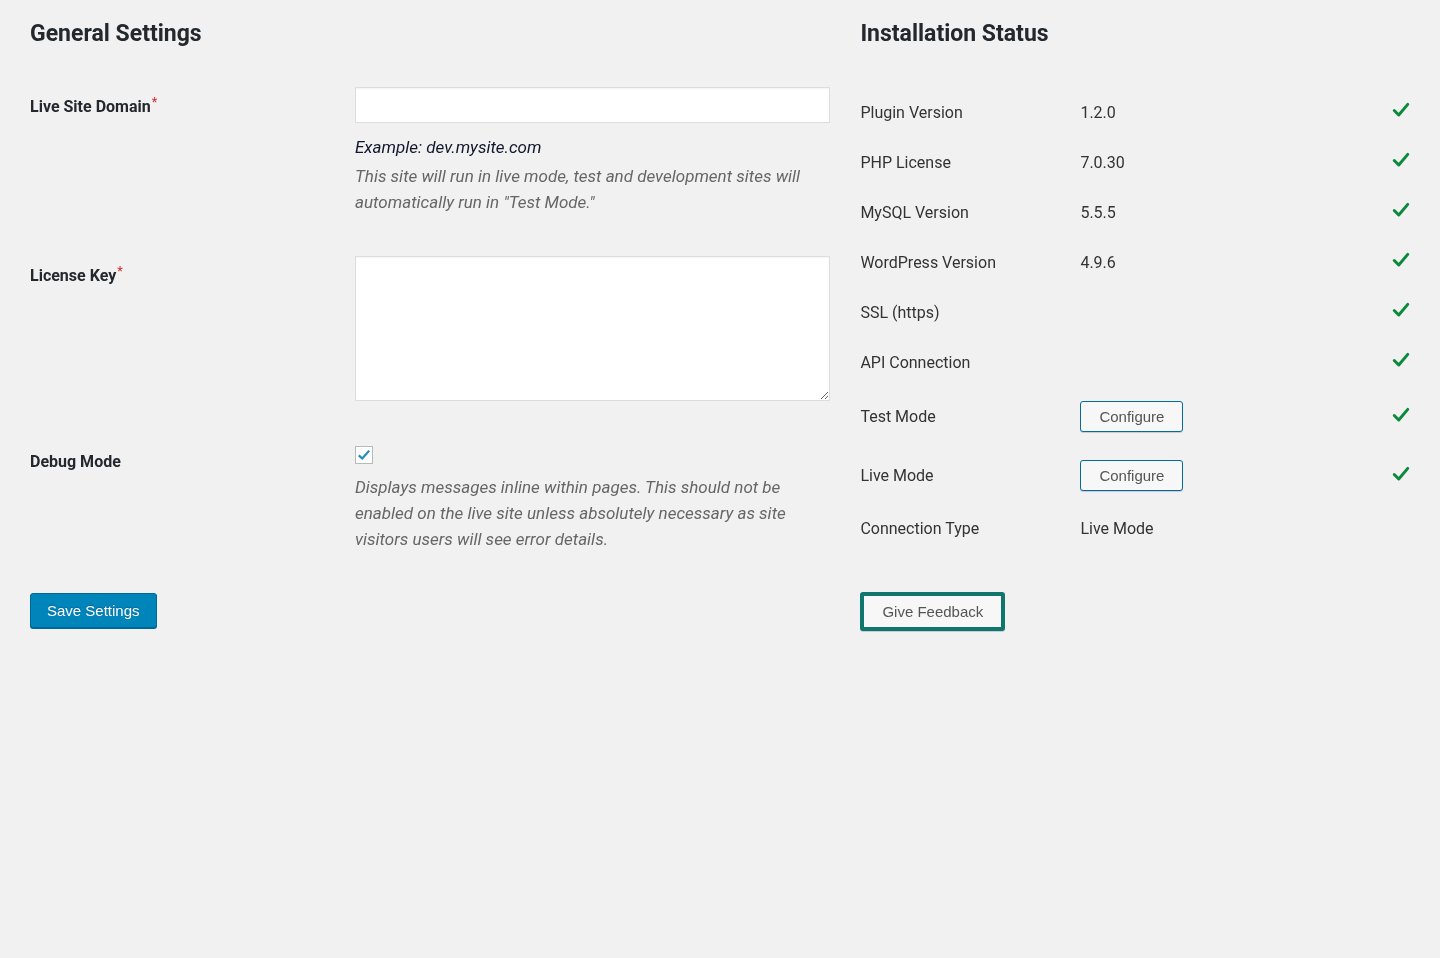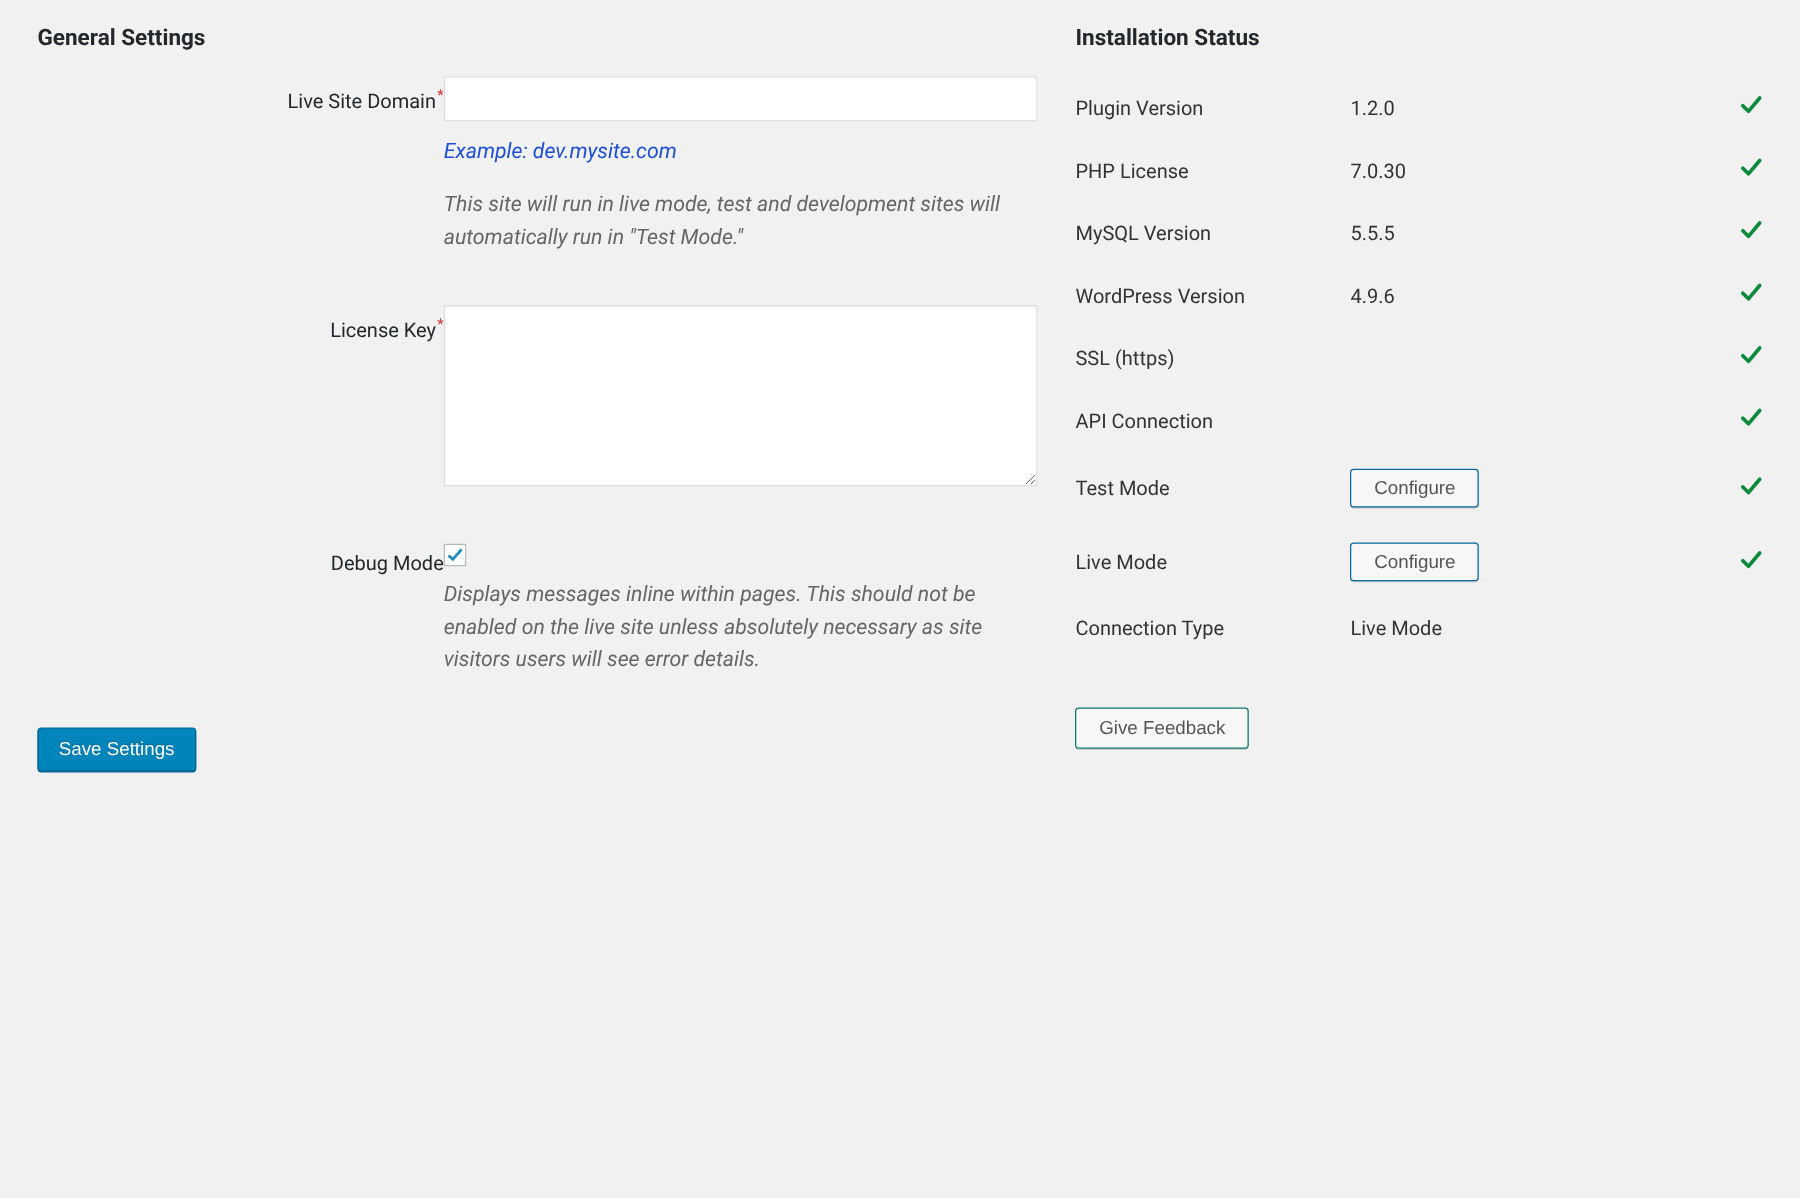--- a/index.html
+++ b/index.html
@@ -15,37 +15,36 @@
       gap: 30px;
       max-width: 1380px;
     }
     .left {
       flex: 0 0 58%;
     }
     .right {
       flex: 1;
     }
     h2 {
-      font-size: 18px;
+      font-size: 23px;
       font-weight: 700;
       color: #23282d;
-      margin-bottom: 20px;
+      margin-bottom: 40px;
     }
     .form-row {
       display: flex;
       margin-bottom: 40px;
       align-items: flex-start;
     }
     .form-label {
       flex: 0 0 325px;
       font-size: 16px;
-      font-weight: 400;
+      font-weight: 700;
       color: #23282d;
       padding-top: 8px;
-      text-align: right;
     }
     .form-label .req {
       color: #d63638;
       font-size: 12px;
       vertical-align: super;
       margin-left: 1px;
     }
     .form-field {
       flex: 1;
     }
@@ -65,24 +64,24 @@
       height: 145px;
       border: 1px solid #ddd;
       background: #fff;
       padding: 6px 8px;
       font-size: 14px;
       resize: both;
       box-shadow: inset 0 1px 2px rgba(0,0,0,0.05);
     }
     .help-example {
       font-style: italic;
-      color: #1d4ed8;
+      color: #0f172a;
       font-size: 17px;
       margin-top: 14px;
-      margin-bottom: 20px;
+      margin-bottom: 6px;
     }
     .help-text {
       font-style: italic;
       color: #666;
       font-size: 17px;
       line-height: 1.55;
       max-width: 490px;
     }
     .checkbox-input {
       width: 18px;
@@ -140,21 +139,21 @@
       border: 1px solid #0369a1;
       color: #555;
       font-size: 15px;
       padding: 6px 18px;
       border-radius: 3px;
       cursor: pointer;
       box-shadow: 0 1px 0 #ccc;
     }
     .feedback-btn {
       background: #f7f7f7;
-      border: 1px solid #0f766e;
+      border: 4px solid #0f766e;
       color: #555;
       font-size: 15px;
       padding: 7px 18px;
       border-radius: 3px;
       cursor: pointer;
       margin-top: 40px;
       box-shadow: 0 1px 0 #ccc;
     }
   </style>
 </head>

